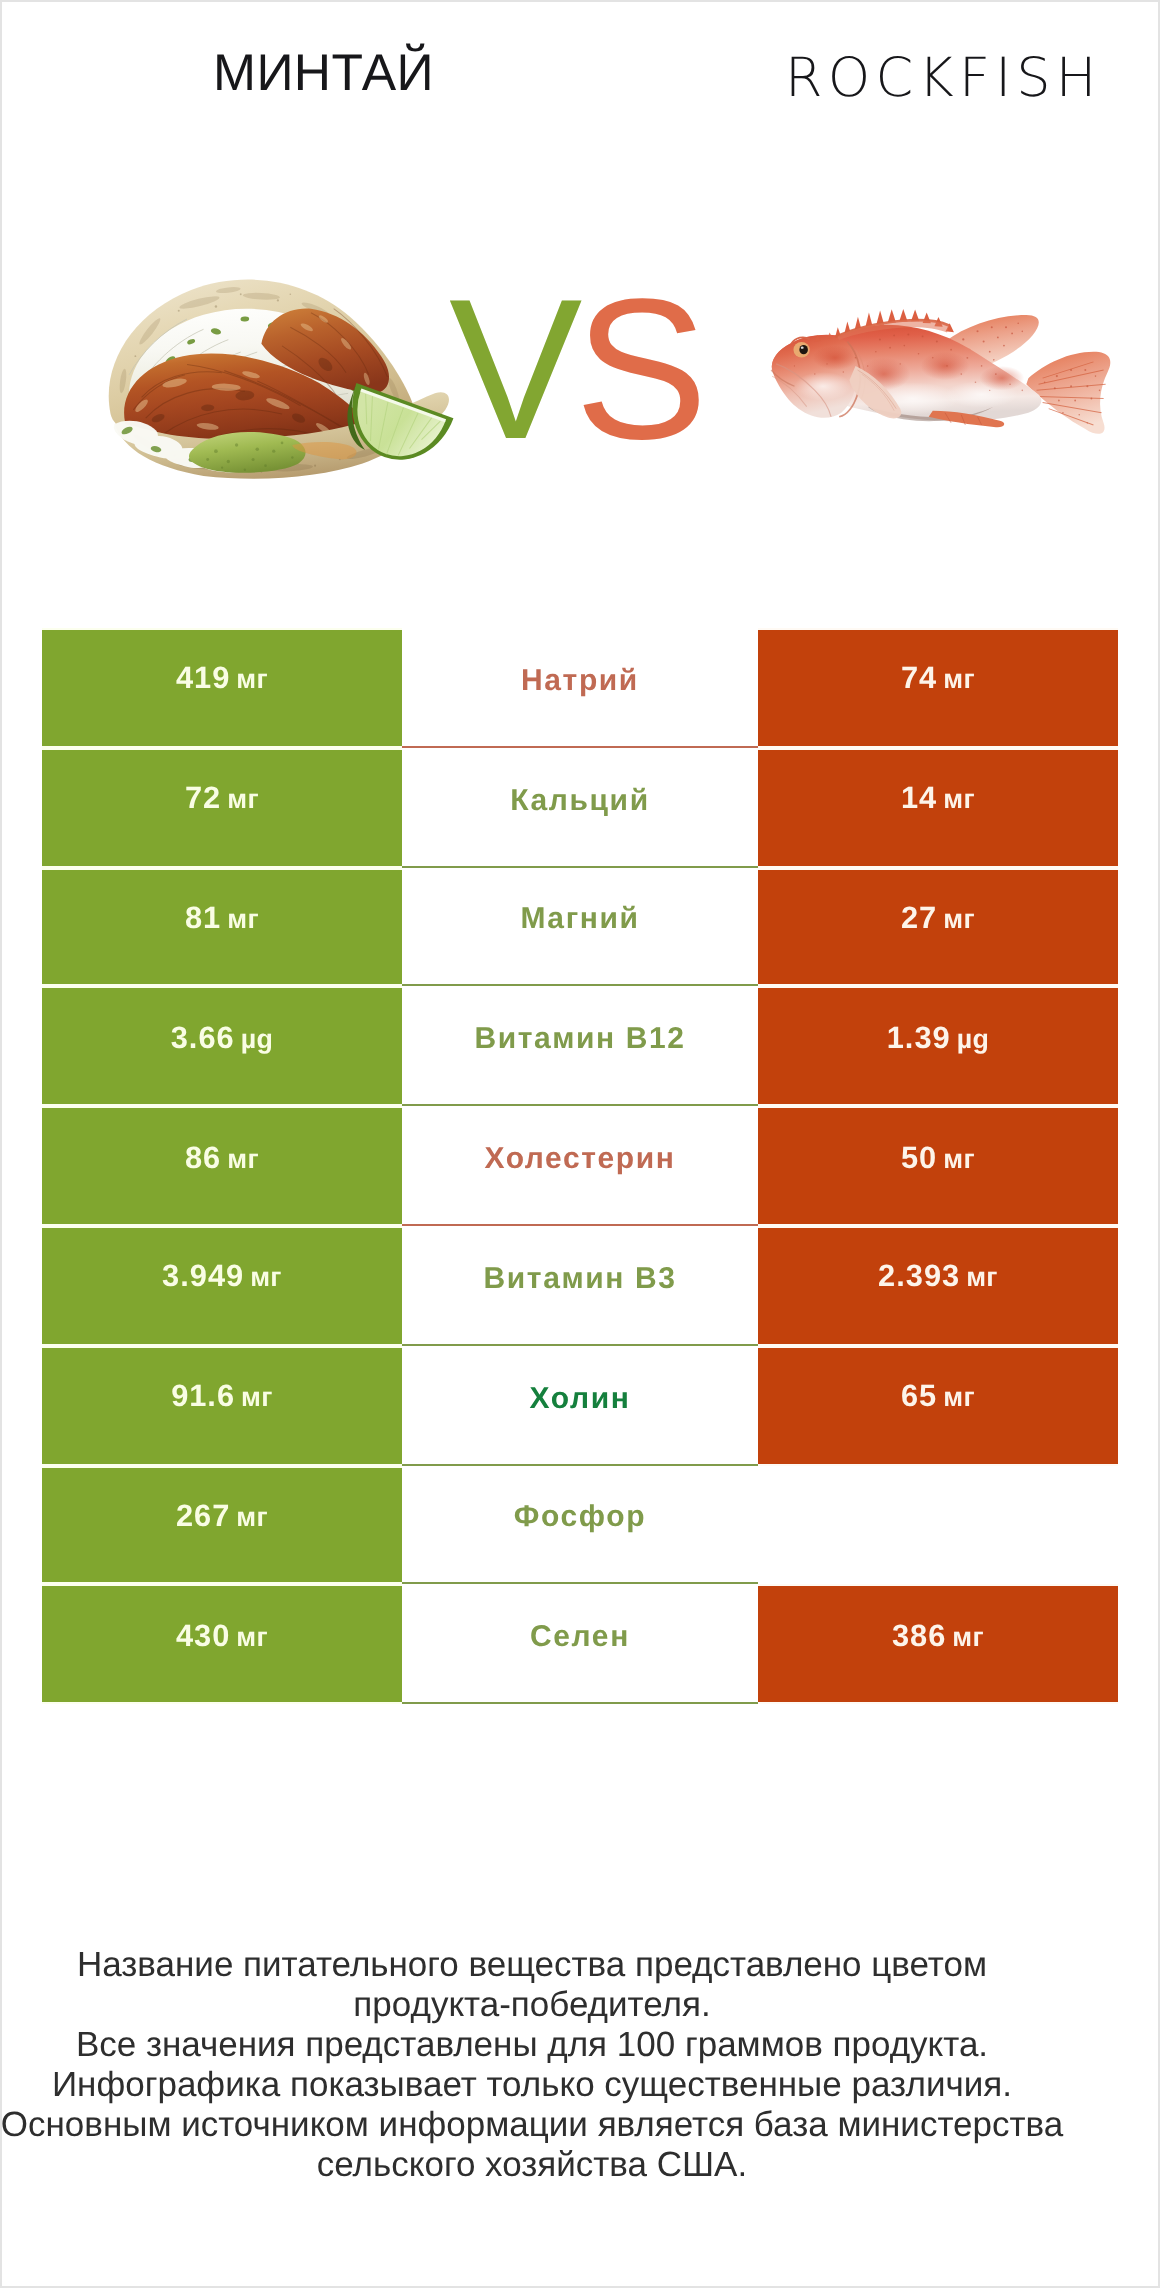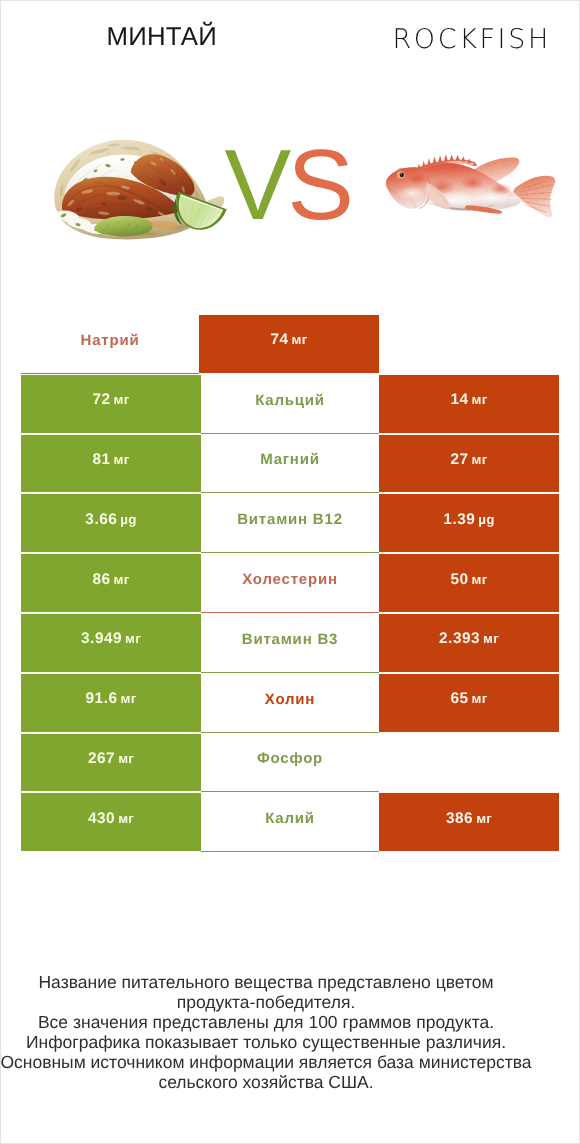--- a/index.html
+++ b/index.html
@@ -456,20 +456,23 @@
           <circle cx="30" cy="33" r="0.35"></circle>
  <circle cx="24" cy="38" r="0.35"></circle>
           <circle cx="14" cy="34" r="0.3"></circle>
           <circle cx="50" cy="34" r="0.35"></circle>
 </g>
 </svg>
   </div>
 
   <div class="table">
       <div class="row">
+        <div class="cell cL">
+          <span class="val">419<span class="u">мг</span></span>
+        </div>
         <div class="cell cM" style="border-bottom:1.4px solid #c06a53">
           <span class="nut" style="color:#c06a53">Натрий</span>
         </div>
         <div class="cell cR">
           <span class="val">74<span class="u">мг</span></span>
         </div>
       </div>
       <div class="row">
         <div class="cell cL">
           <span class="val">72<span class="u">мг</span></span>
@@ -523,40 +526,40 @@
         </div>
         <div class="cell cR">
           <span class="val">2.393<span class="u">мг</span></span>
         </div>
       </div>
       <div class="row">
         <div class="cell cL">
           <span class="val">91.6<span class="u">мг</span></span>
         </div>
         <div class="cell cM" style="border-bottom:1.4px solid #809b4b">
-          <span class="nut" style="color:#c2410c">Холин</span>
+          <span class="nut" style="color:#15803d">Холин</span>
         </div>
         <div class="cell cR">
           <span class="val">65<span class="u">мг</span></span>
         </div>
       </div>
       <div class="row">
         <div class="cell cL">
           <span class="val">267<span class="u">мг</span></span>
         </div>
         <div class="cell cM" style="border-bottom:1.4px solid #809b4b">
           <span class="nut" style="color:#809b4b">Фосфор</span>
         </div>
       </div>
       <div class="row">
         <div class="cell cL">
           <span class="val">430<span class="u">мг</span></span>
         </div>
         <div class="cell cM" style="border-bottom:1.4px solid #809b4b">
-          <span class="nut" style="color:#809b4b">Калий</span>
+          <span class="nut" style="color:#809b4b">Селен</span>
         </div>
         <div class="cell cR">
           <span class="val">386<span class="u">мг</span></span>
         </div>
       </div>
     </div>
 
   <div class="note">
       <div>Название питательного вещества представлено цветом</div>
       <div>продукта-победителя.</div>

